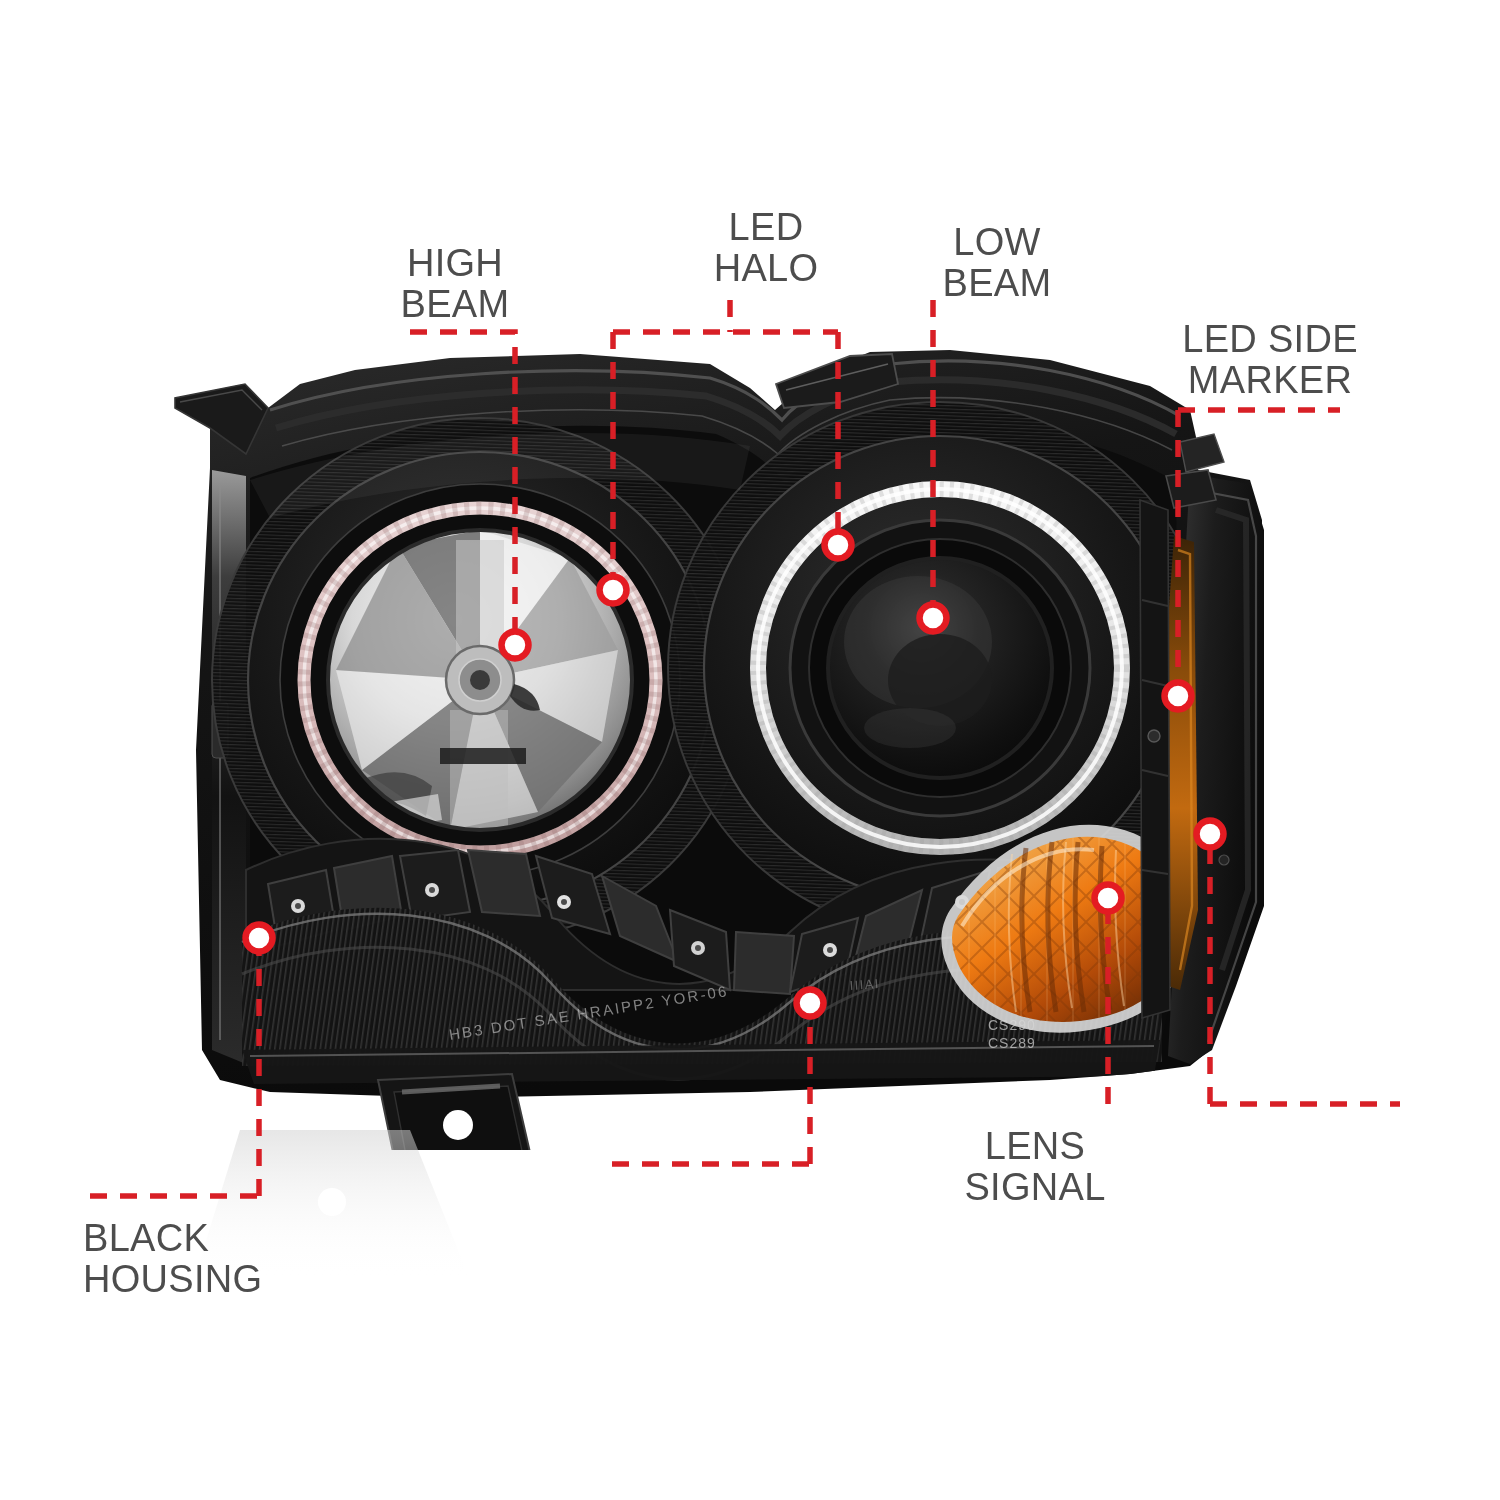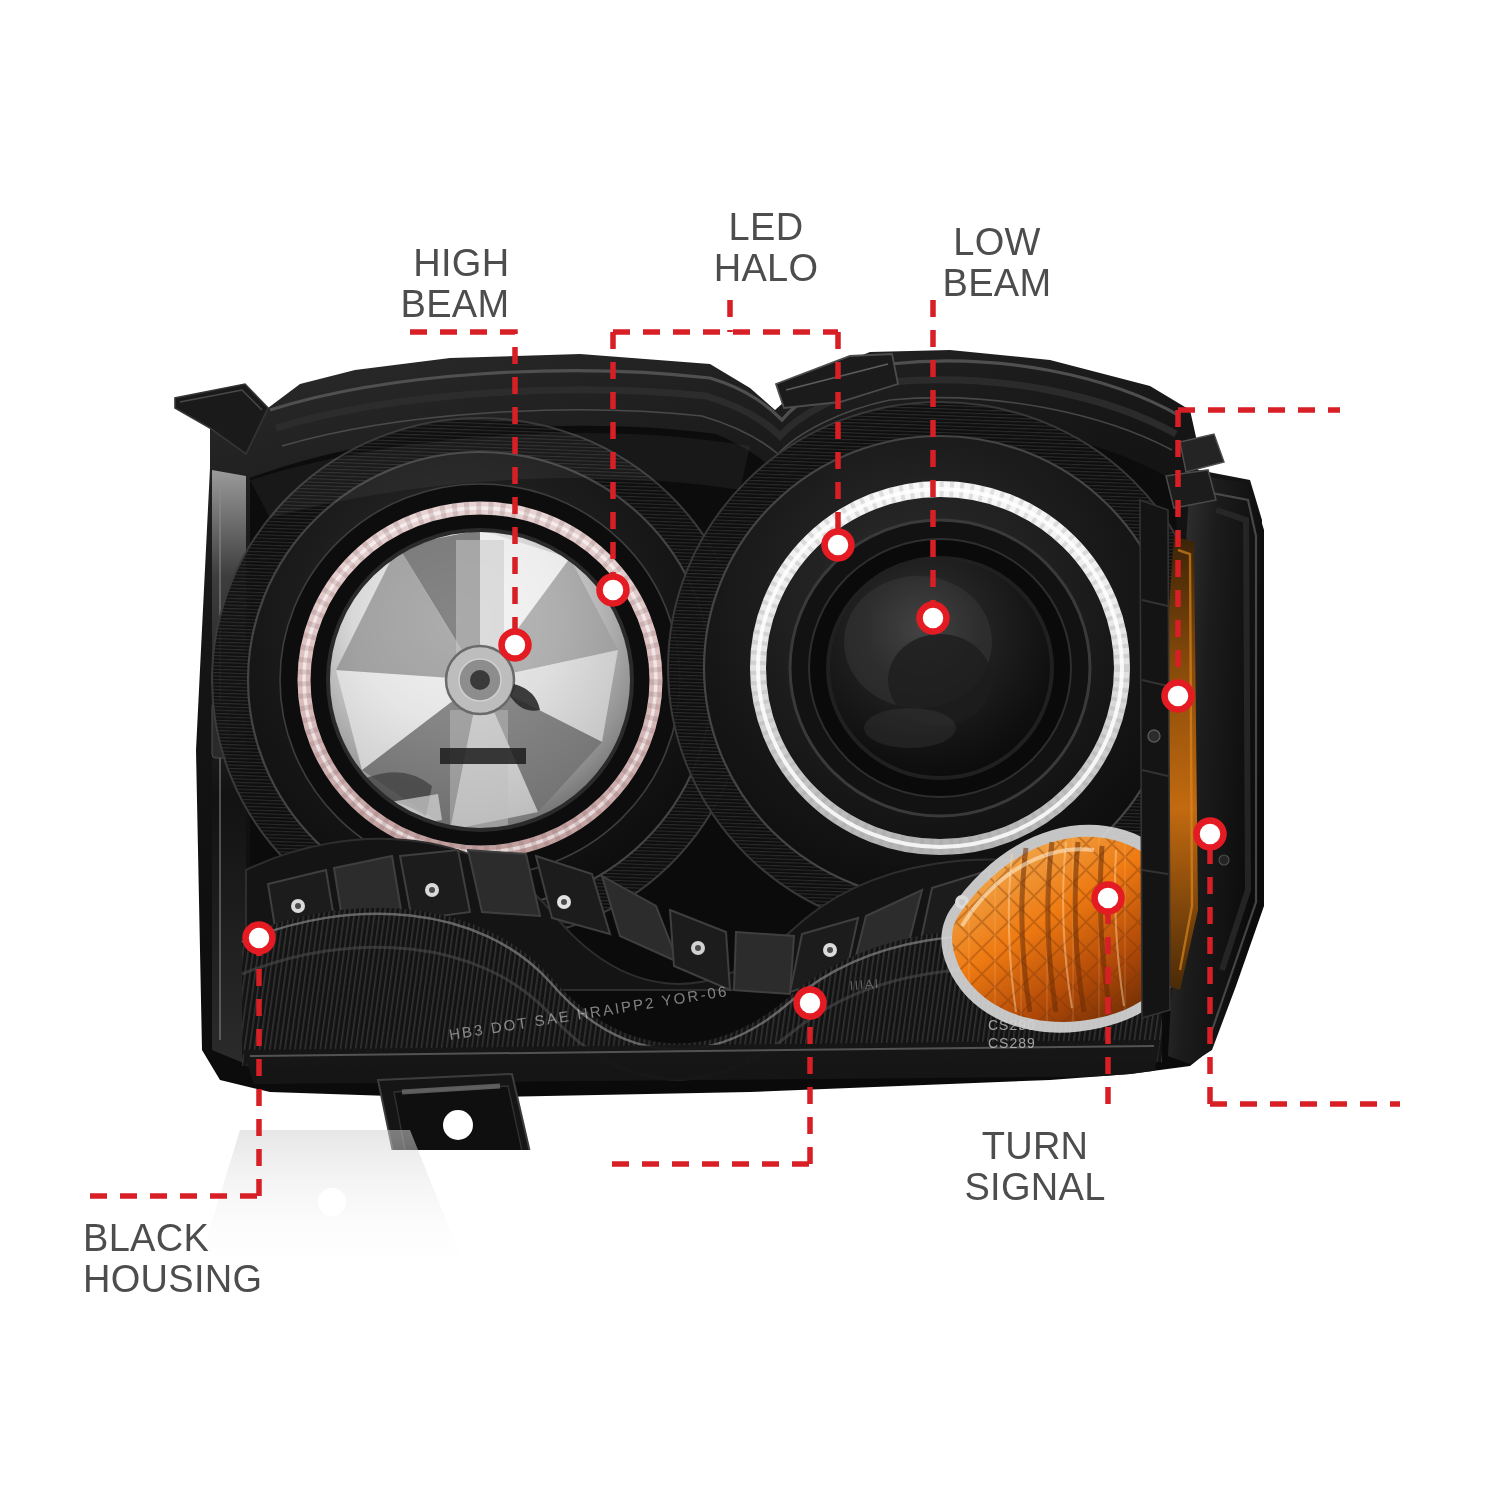--- a/index.html
+++ b/index.html
@@ -395,31 +395,33 @@
       <circle cx="838" cy="545" r="13.5" fill="#ffffff" stroke="#e41b22" stroke-width="6.5"></circle>
       <circle cx="933" cy="618" r="13.5" fill="#ffffff" stroke="#e41b22" stroke-width="6.5"></circle>
       <circle cx="1178" cy="696" r="13.5" fill="#ffffff" stroke="#e41b22" stroke-width="6.5"></circle>
       <circle cx="259" cy="938" r="13.5" fill="#ffffff" stroke="#e41b22" stroke-width="6.5"></circle>
       <circle cx="810" cy="1003" r="13.5" fill="#ffffff" stroke="#e41b22" stroke-width="6.5"></circle>
       <circle cx="1108" cy="898" r="13.5" fill="#ffffff" stroke="#e41b22" stroke-width="6.5"></circle>
       <circle cx="1210" cy="834" r="13.5" fill="#ffffff" stroke="#e41b22" stroke-width="6.5"></circle>
     </g>
   </svg>
 
-  <div class="callout-label ca-center" style="left:455px;top:243px;text-align:right;">HIGH
+  <div class="callout-label ca-center" style="left:455px;top:243px;">HIGH
 BEAM</div>
 
   <div class="callout-label ca-center" style="left:730px;top:207px;margin-left:36px;">LED
 HALO</div>
 
   <div class="callout-label ca-center" style="left:997px;top:222px;">LOW
 BEAM</div>
 
+  <div class="callout-label ca-center" style="left:1270px;top:319px;">LED SIDE
+MARKER</div>
 
   <div class="callout-label ca-left" style="left:83px;top:1218px;">BLACK
 HOUSING</div>
 
 
-  <div class="callout-label ca-center" style="left:1035px;top:1126px;">TURN
+  <div class="callout-label ca-center" style="left:1035px;top:1126px;">LENS
 SIGNAL</div>
 
 
 </div>
 
 </body></html>

